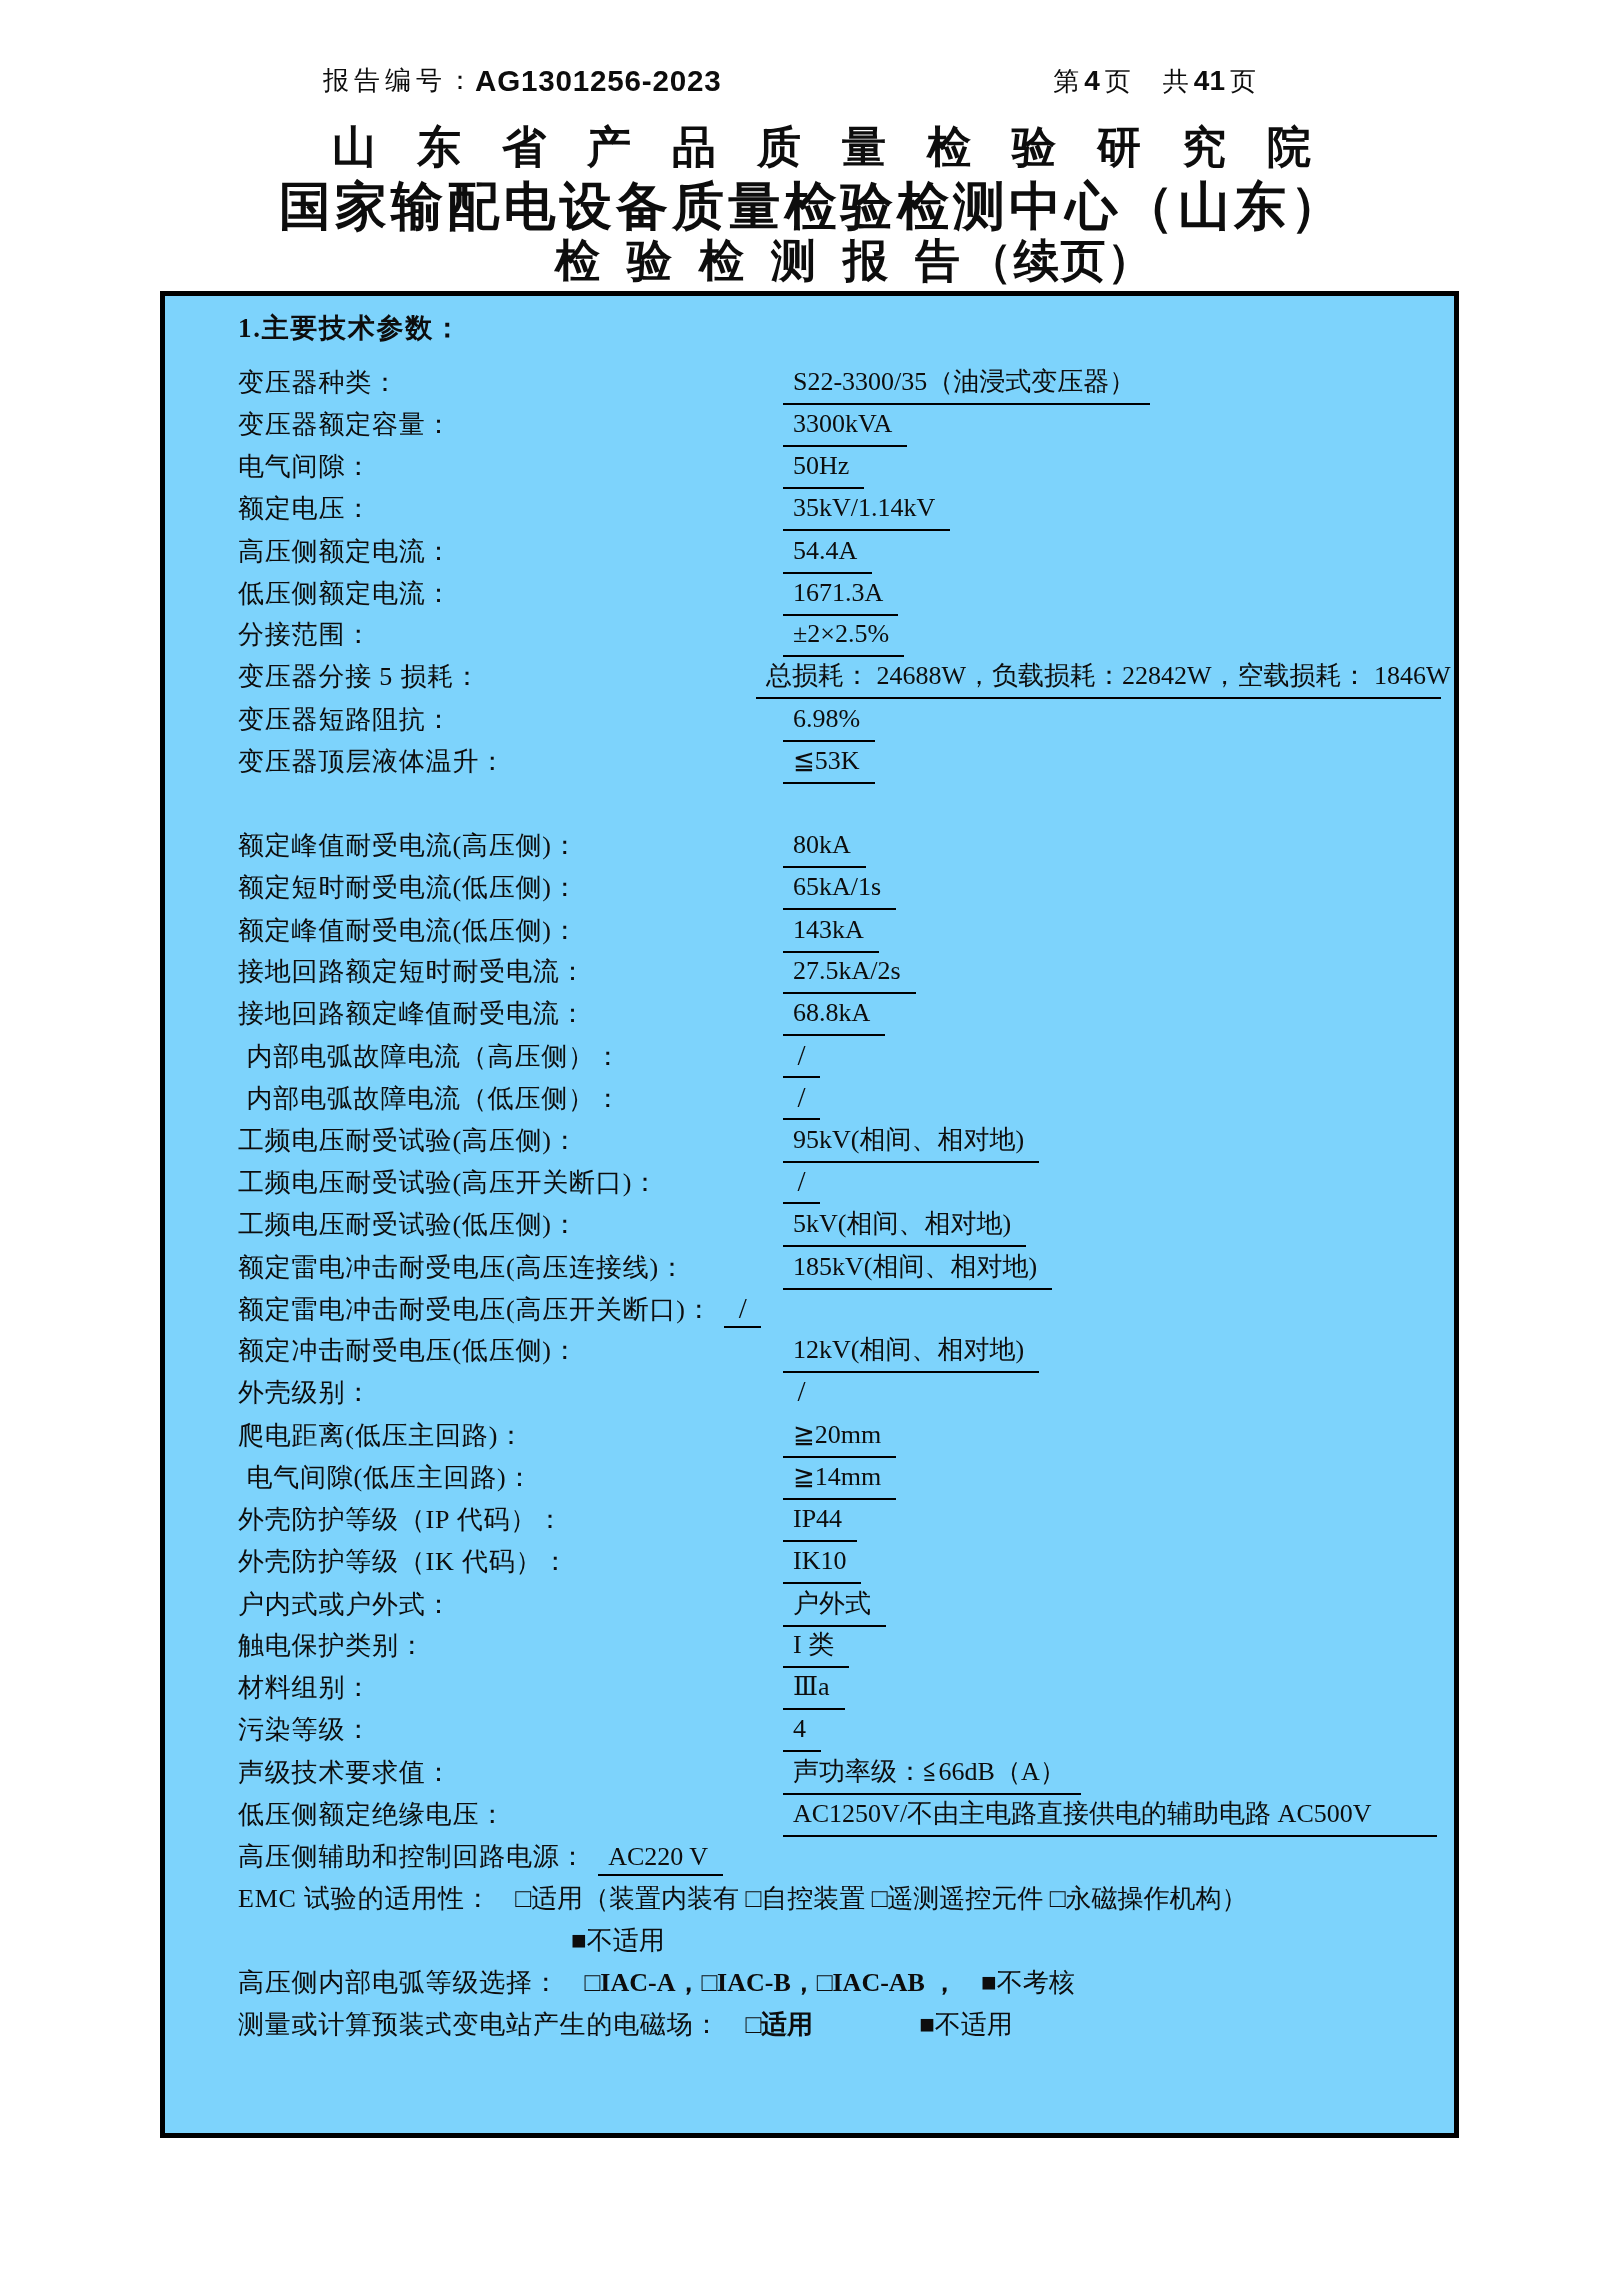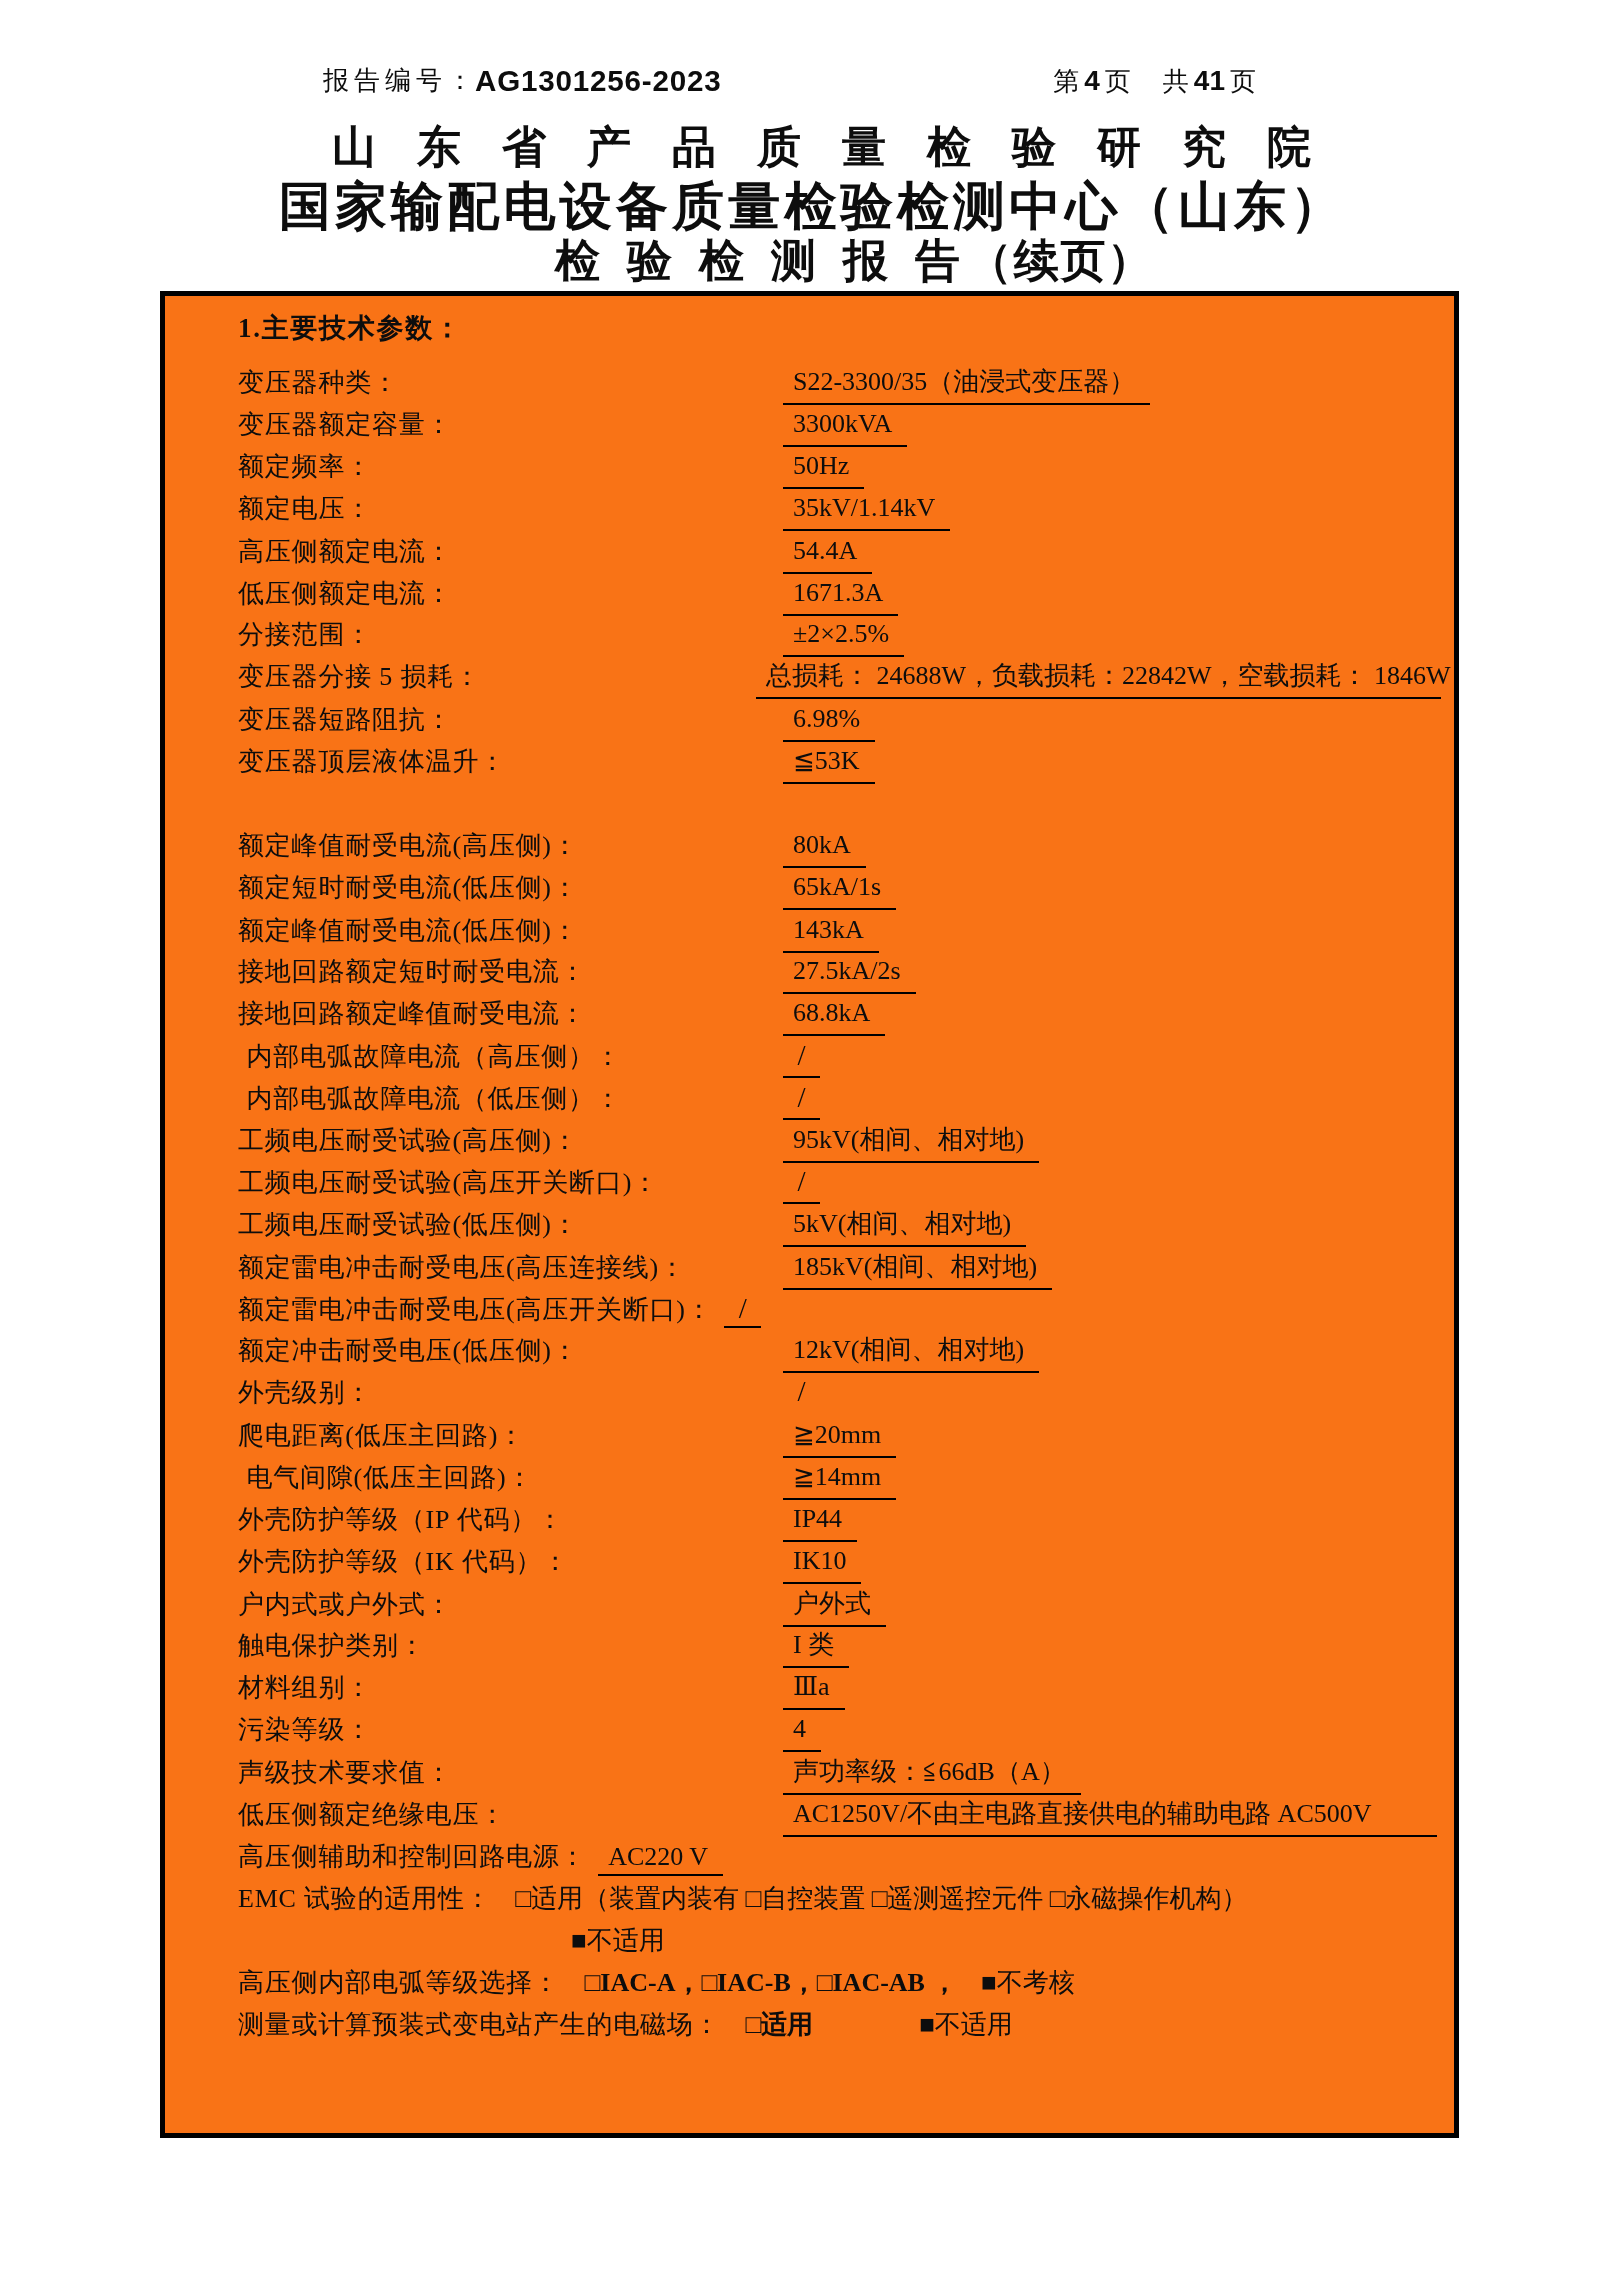--- a/index.html
+++ b/index.html
@@ -22,21 +22,21 @@
              font-family:"Liberation Sans","DejaVu Sans",sans-serif;font-weight:700;white-space:nowrap;}
   .t1{top:118px;font-size:44px;padding-left:11px;}
   .t1 span{letter-spacing:41px;margin-right:-41px;}
   .t2{top:172px;font-size:52px;}
   .t2 span{letter-spacing:4.2px;margin-right:-4.2px;}
   .t3{top:231px;font-size:45px;padding-left:44px;}
   .t3 .main{letter-spacing:27px;margin-right:-20px;}
   .t3 .suffix{letter-spacing:1.7px;}
   
   .pbox{position:absolute;left:160px;top:291px;width:1299px;height:1847px;
-        border:5px solid #000;box-sizing:border-box;background:#f97316;}
+        border:5px solid #000;box-sizing:border-box;background:#7dd3fc;}
   .sec-title{position:absolute;left:73px;top:13.5px;font-size:27px;font-weight:700;letter-spacing:1.7px;}
   .row{position:absolute;left:73px;right:8.4px;height:39px;line-height:39px;font-size:26px;white-space:nowrap;}
   .lab{letter-spacing:0.8px;}
   .ind{padding-left:8.4px;}
   .val{position:absolute;left:545px;top:0;line-height:37px;}
   .u{border-bottom:2.5px solid #000;padding:0 15px 2.5px 10px;}
   .val-inline{position:static;margin-left:11.8px;}
   .val-wide{left:518px;right:5px;padding-right:0;}
   .val-wide2{left:545px;right:8.4px;padding-right:0;}
   .slash{font-size:29px;padding:0 14.4px 1.7px 14.4px;}
@@ -72,21 +72,21 @@
 <div class="title-row t3">
   <span class="main">检验检测报告</span>
     <span class="suffix">（续页）</span>
 </div>
 
 <div class="pbox">
   <div class="sec-title">1.主要技术参数：</div>
 
   <div class="row" style="top:67px"><span class="lab">变压器种类：</span><span class="val u">S22-3300/35（油浸式变压器）</span></div>
   <div class="row" style="top:109px"><span class="lab">变压器额定容量：</span><span class="val u">3300kVA</span></div>
-  <div class="row" style="top:151px"><span class="lab">额定频率：</span><span class="val u">50Hz</span></div>
+  <div class="row" style="top:151px"><span class="lab">电气间隙：</span><span class="val u">50Hz</span></div>
   <div class="row" style="top:193px"><span class="lab">额定电压：</span><span class="val u">35kV/1.14kV</span></div>
   <div class="row" style="top:236px"><span class="lab">高压侧额定电流：</span><span class="val u">54.4A</span></div>
   <div class="row" style="top:278px"><span class="lab">低压侧额定电流：</span><span class="val u">1671.3A</span></div>
   <div class="row" style="top:319px"><span class="lab">分接范围：</span><span class="val u">±2×2.5%</span></div>
   <div class="row" style="top:361px"><span class="lab">变压器分接 5 损耗：</span><span class="val u val-wide">总损耗： 24688W，负载损耗：22842W，空载损耗： 1846W</span></div>
   <div class="row" style="top:404px"><span class="lab">变压器短路阻抗：</span><span class="val u">6.98%</span></div>
   <div class="row" style="top:446px"><span class="lab">变压器顶层液体温升：</span><span class="val u">≦53K</span></div>
   <div class="row" style="top:530px"><span class="lab">额定峰值耐受电流(高压侧)：</span><span class="val u">80kA</span></div>
   <div class="row" style="top:572px"><span class="lab">额定短时耐受电流(低压侧)：</span><span class="val u">65kA/1s</span></div>
   <div class="row" style="top:615px"><span class="lab">额定峰值耐受电流(低压侧)：</span><span class="val u">143kA</span></div>

